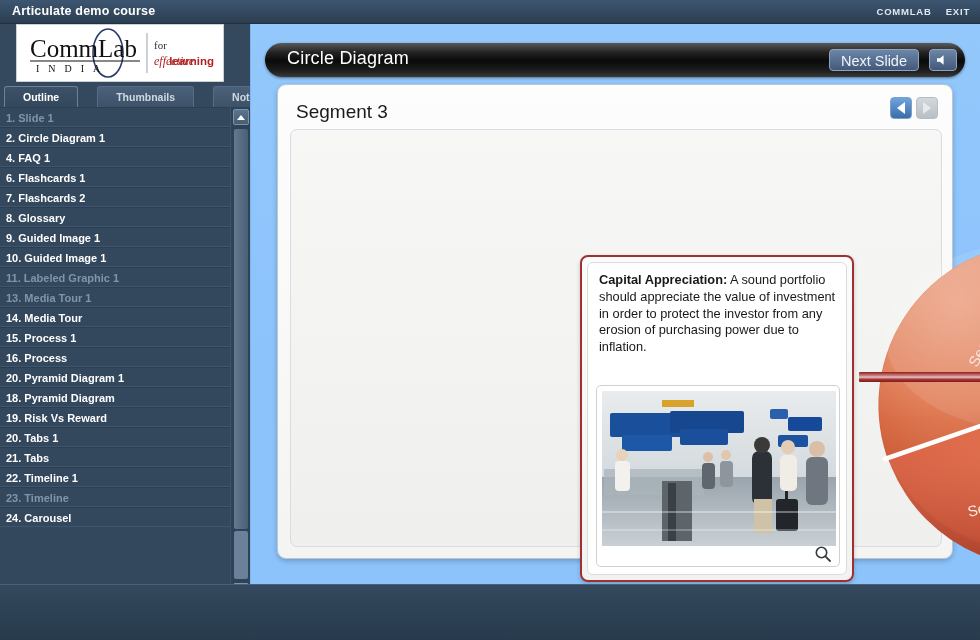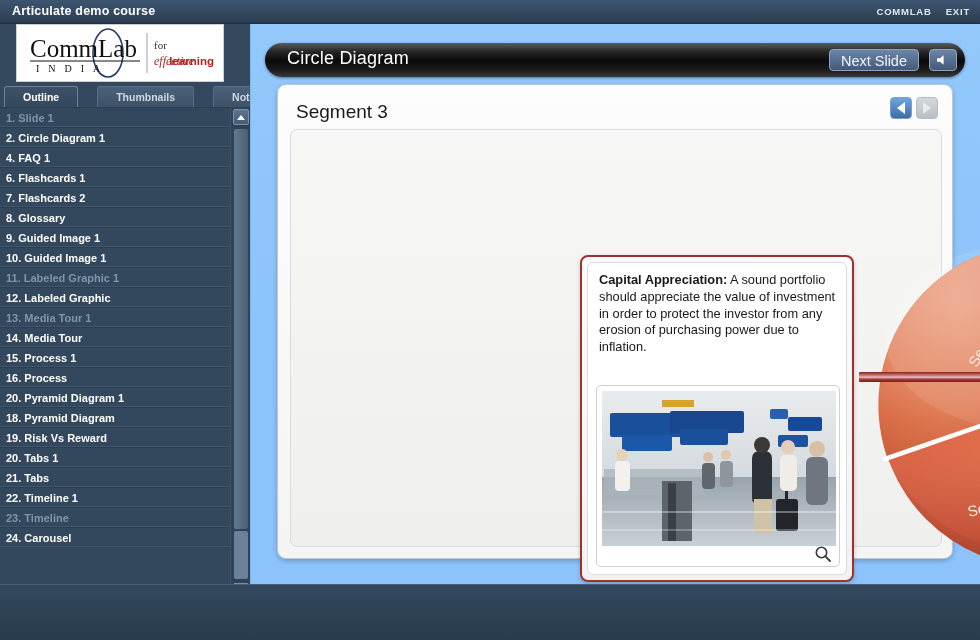--- a/index.html
+++ b/index.html
@@ -259,21 +259,20 @@
       <div class="outline-list" id="outline-list">
           <div class="outline-item dim">1. Slide 1</div>
           <div class="outline-item">2. Circle Diagram 1</div>
           <div class="outline-item">4. FAQ 1</div>
           <div class="outline-item">6. Flashcards 1</div>
           <div class="outline-item">7. Flashcards 2</div>
           <div class="outline-item">8. Glossary</div>
           <div class="outline-item">9. Guided Image 1</div>
           <div class="outline-item">10. Guided Image 1</div>
           <div class="outline-item dim">11. Labeled Graphic 1</div>
-          <div class="outline-item">12. Labeled Graphic</div>
           <div class="outline-item dim">13. Media Tour 1</div>
           <div class="outline-item">14. Media Tour</div>
           <div class="outline-item">15. Process 1</div>
           <div class="outline-item">16. Process</div>
           <div class="outline-item">20. Pyramid Diagram 1</div>
           <div class="outline-item">18. Pyramid Diagram</div>
           <div class="outline-item">19. Risk Vs Reward</div>
           <div class="outline-item">20. Tabs 1</div>
           <div class="outline-item">21. Tabs</div>
           <div class="outline-item">22. Timeline 1</div>

